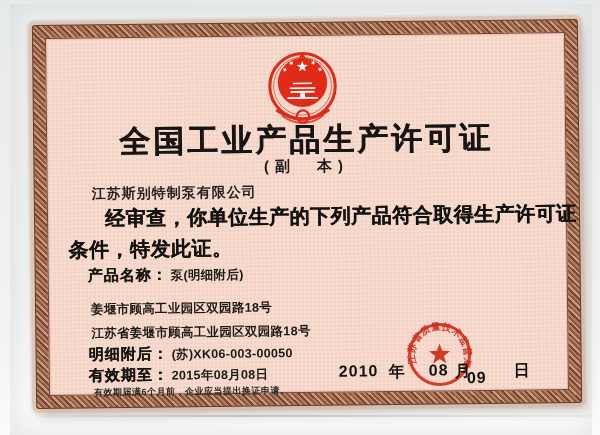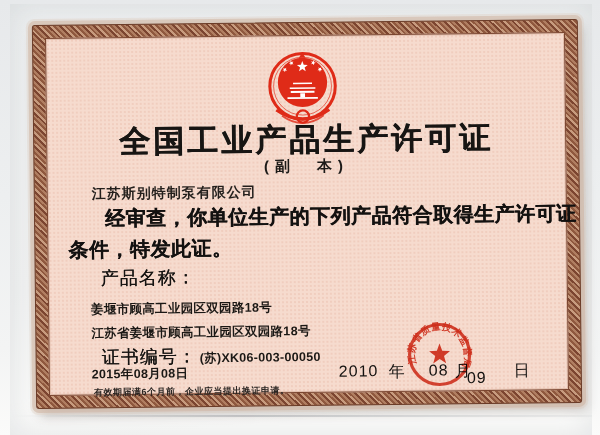--- a/index.html
+++ b/index.html
@@ -46,24 +46,24 @@
   }
   .subtitle{
     left:0;right:0;top:134px;text-align:center;
     font-size:15px;font-weight:600;color:#1c1a18;letter-spacing:6px;
   }
   .company{left:57px;top:160px;font-size:14px;font-weight:600;color:#231f1c;letter-spacing:1px;}
   .stmt1{left:70px;top:180px;font-size:20px;font-weight:700;color:#131110;letter-spacing:0.5px;text-shadow:0.3px 0 0 #131110;}
   .stmt2{left:33px;top:211px;font-size:20px;font-weight:700;color:#131110;letter-spacing:0.5px;text-shadow:0.3px 0 0 #131110;}
   .frow{left:52px;display:flex;align-items:baseline;white-space:nowrap;}
   .r1{top:241px;} .r2{top:276px;} .r3{top:300px;} .r4{top:320px;} .r5{top:341px;}
-  .flabel{font-size:18px;font-weight:400;color:#161412;letter-spacing:1px;text-shadow:0.3px 0 0 #161412;margin-left:13px;}
+  .flabel{font-size:15px;font-weight:700;color:#161412;letter-spacing:1px;text-shadow:0.3px 0 0 #161412;}
   .fvalue{font-size:12.5px;font-weight:700;color:#1b1815;margin-left:3px;letter-spacing:0.3px;}
   .note{left:57px;top:361px;font-size:9px;font-weight:700;color:#2a2522;letter-spacing:0.5px;}
-  .dpart{top:340px;font-weight:400;color:#141210;white-space:nowrap;}
+  .dpart{top:340px;font-weight:700;color:#141210;white-space:nowrap;}
   .dnum{font-size:16px;letter-spacing:1px;}
   .dunit{font-size:16px;}
   .d-year{left:302px;} .d-year-u{left:352px;}
   .d-month{left:392px;} .d-month-u{left:418px;}
   .d-day{left:430px;margin-top:8px;} .d-day-u{left:477px;}
   .seal{left:362px;top:292px;width:82px;height:82px;mix-blend-mode:multiply;z-index:5;}
 </style>
 </head>
 <body>
 
@@ -104,32 +104,34 @@
 
   <div class="abs title">全国工业产品生产许可证</div>
   <div class="abs subtitle">(副　本)</div>
 
   <div class="abs company">江苏斯别特制泵有限公司</div>
   <div class="abs stmt1">经审查，你单位生产的下列产品符合取得生产许可证</div>
   <div class="abs stmt2">条件，特发此证。</div>
 
   <div class="abs frow r1">
     <span class="flabel">产品名称：</span>
+    <span class="fvalue">泵(明细附后)</span>
   </div>
   <div class="abs frow r2">
     <span class="fvalue">姜堰市顾高工业园区双园路18号</span>
   </div>
   <div class="abs frow r3">
     <span class="fvalue">江苏省姜堰市顾高工业园区双园路18号</span>
   </div>
   <div class="abs frow r4">
-    <span class="flabel">证书编号：</span>
+    <span class="flabel">明细附后：</span>
     <span class="fvalue">(苏)XK06-003-00050</span>
   </div>
   <div class="abs frow r5">
+    <span class="flabel">有效期至：</span>
     <span class="fvalue">2015年08月08日</span>
   </div>
 
   <div class="abs note">有效期届满6个月前，企业应当提出换证申请。</div>
 
   <span class="abs dpart dnum d-year">2010</span>
   <span class="abs dpart dunit d-year-u">年</span>
   <span class="abs dpart dnum d-month">08</span>
   <span class="abs dpart dunit d-month-u">月</span>
   <span class="abs dpart dnum d-day">09</span>

